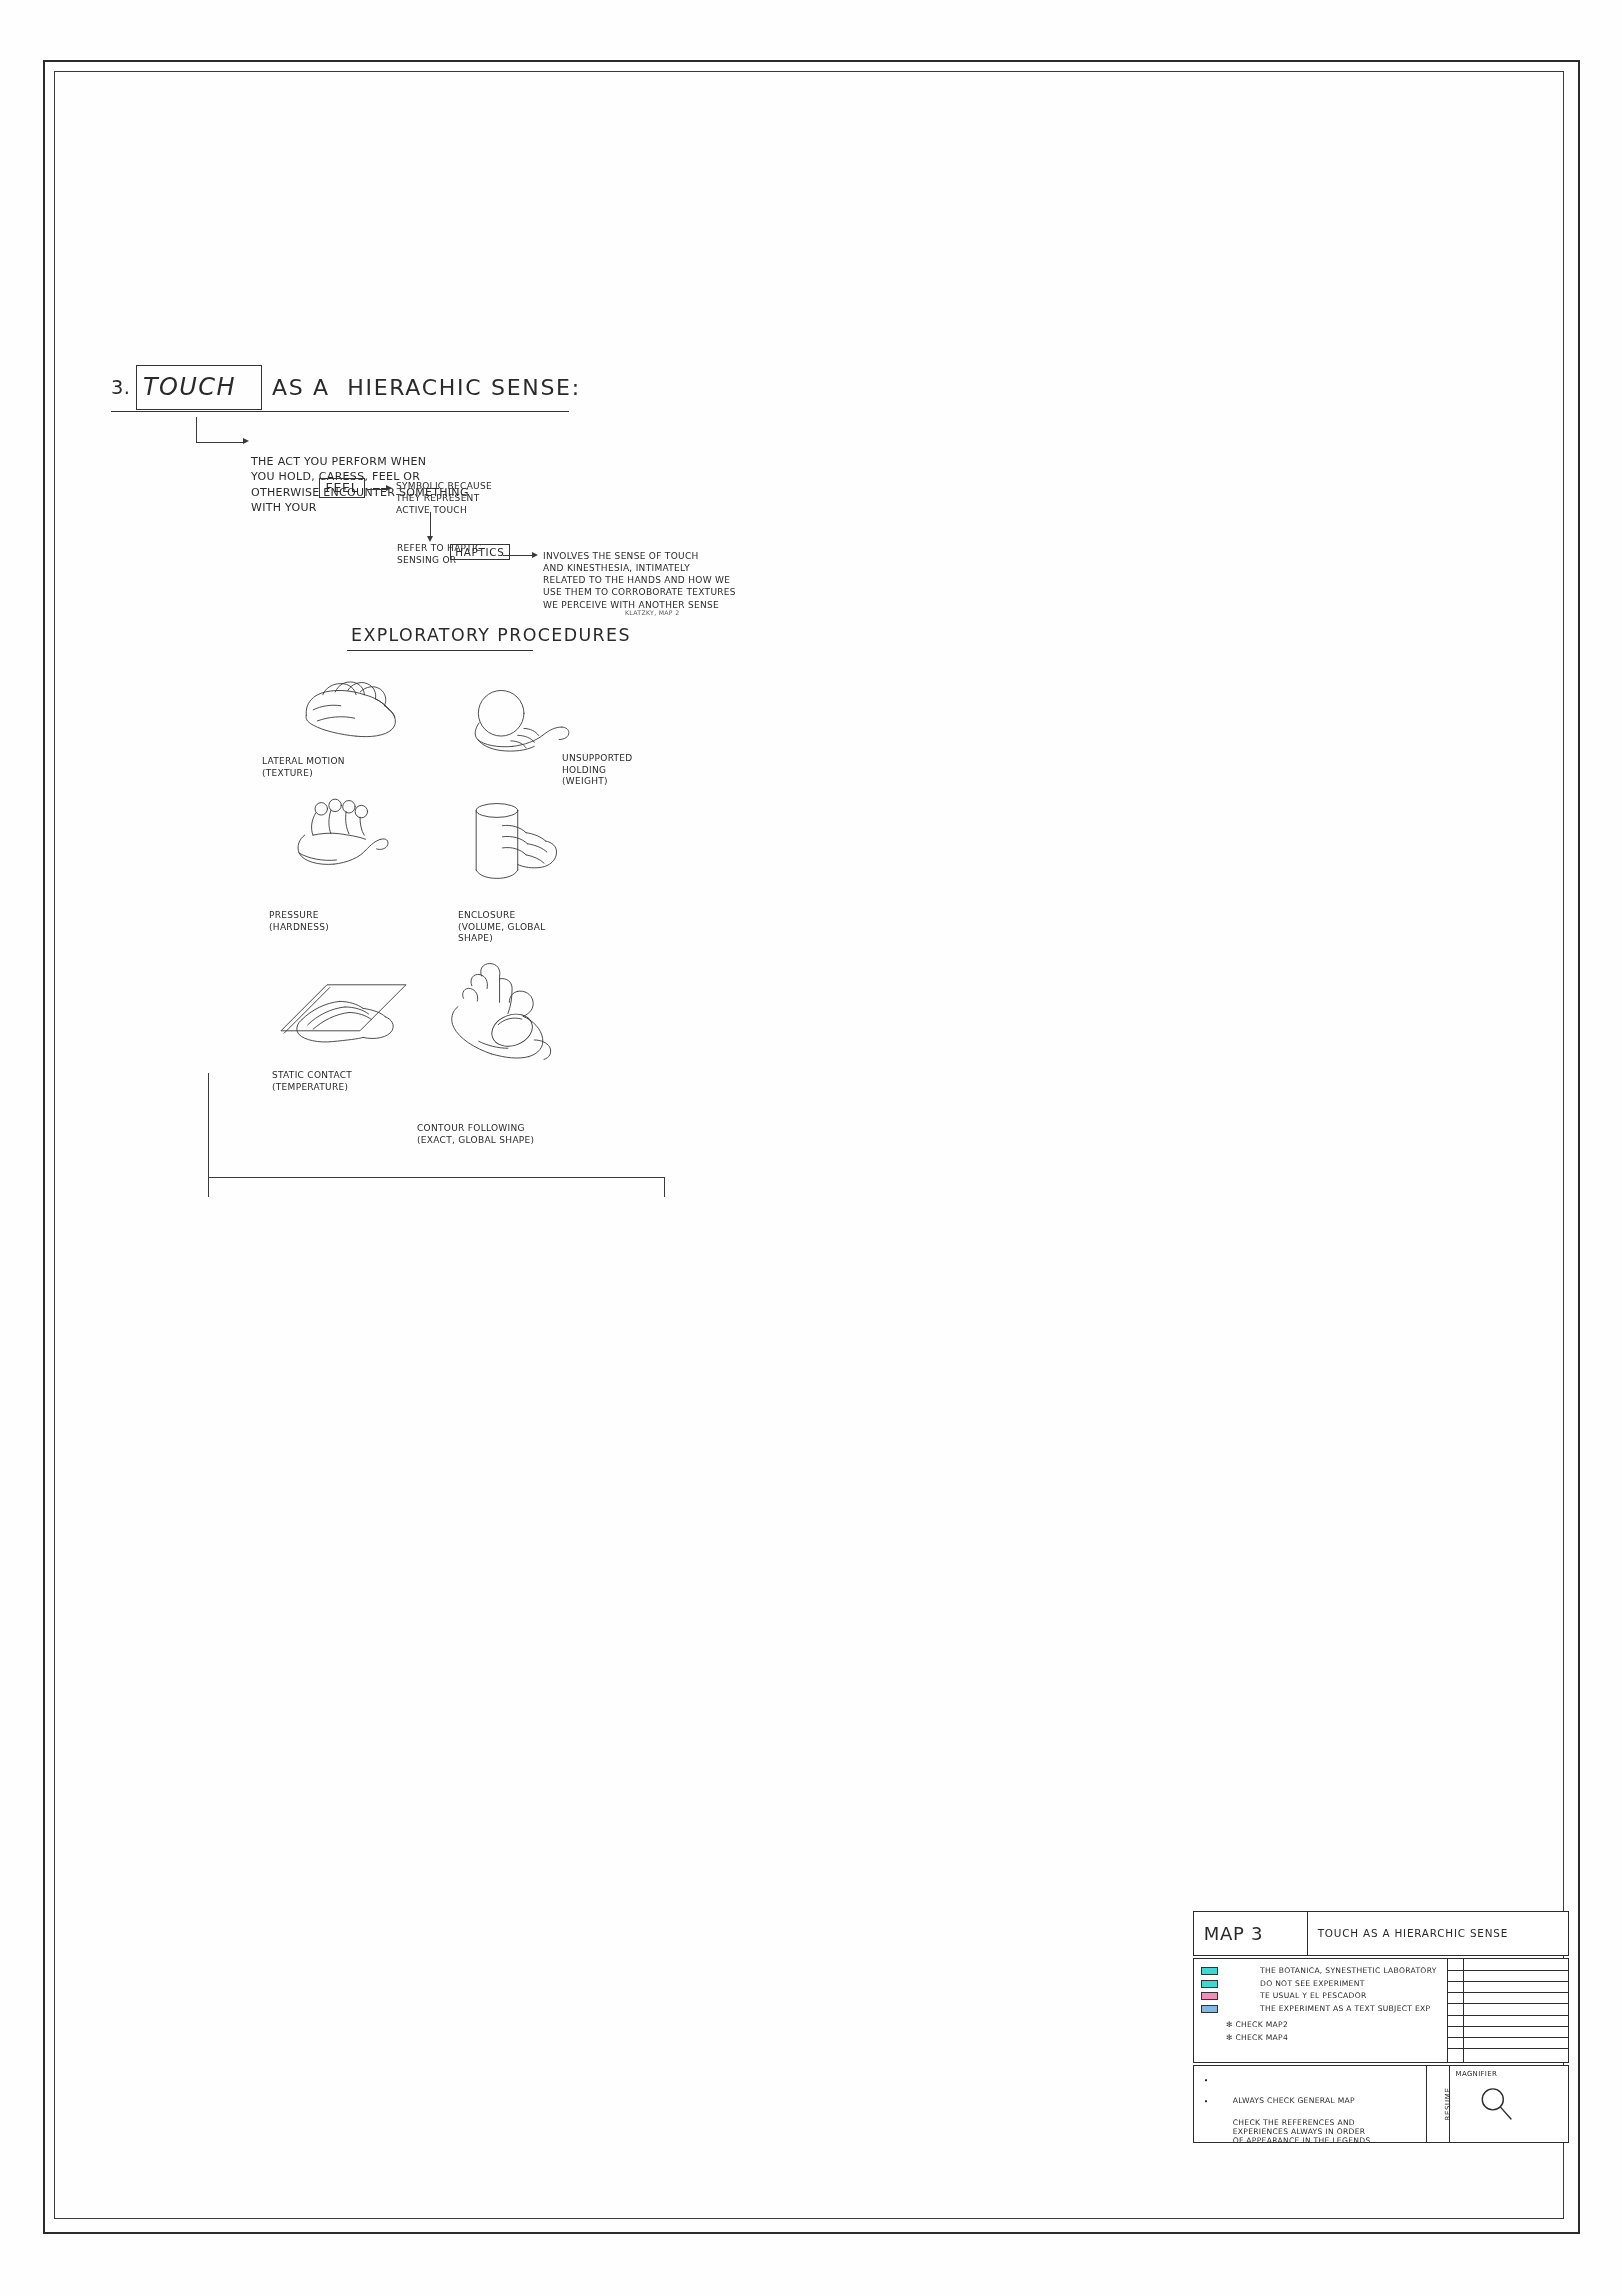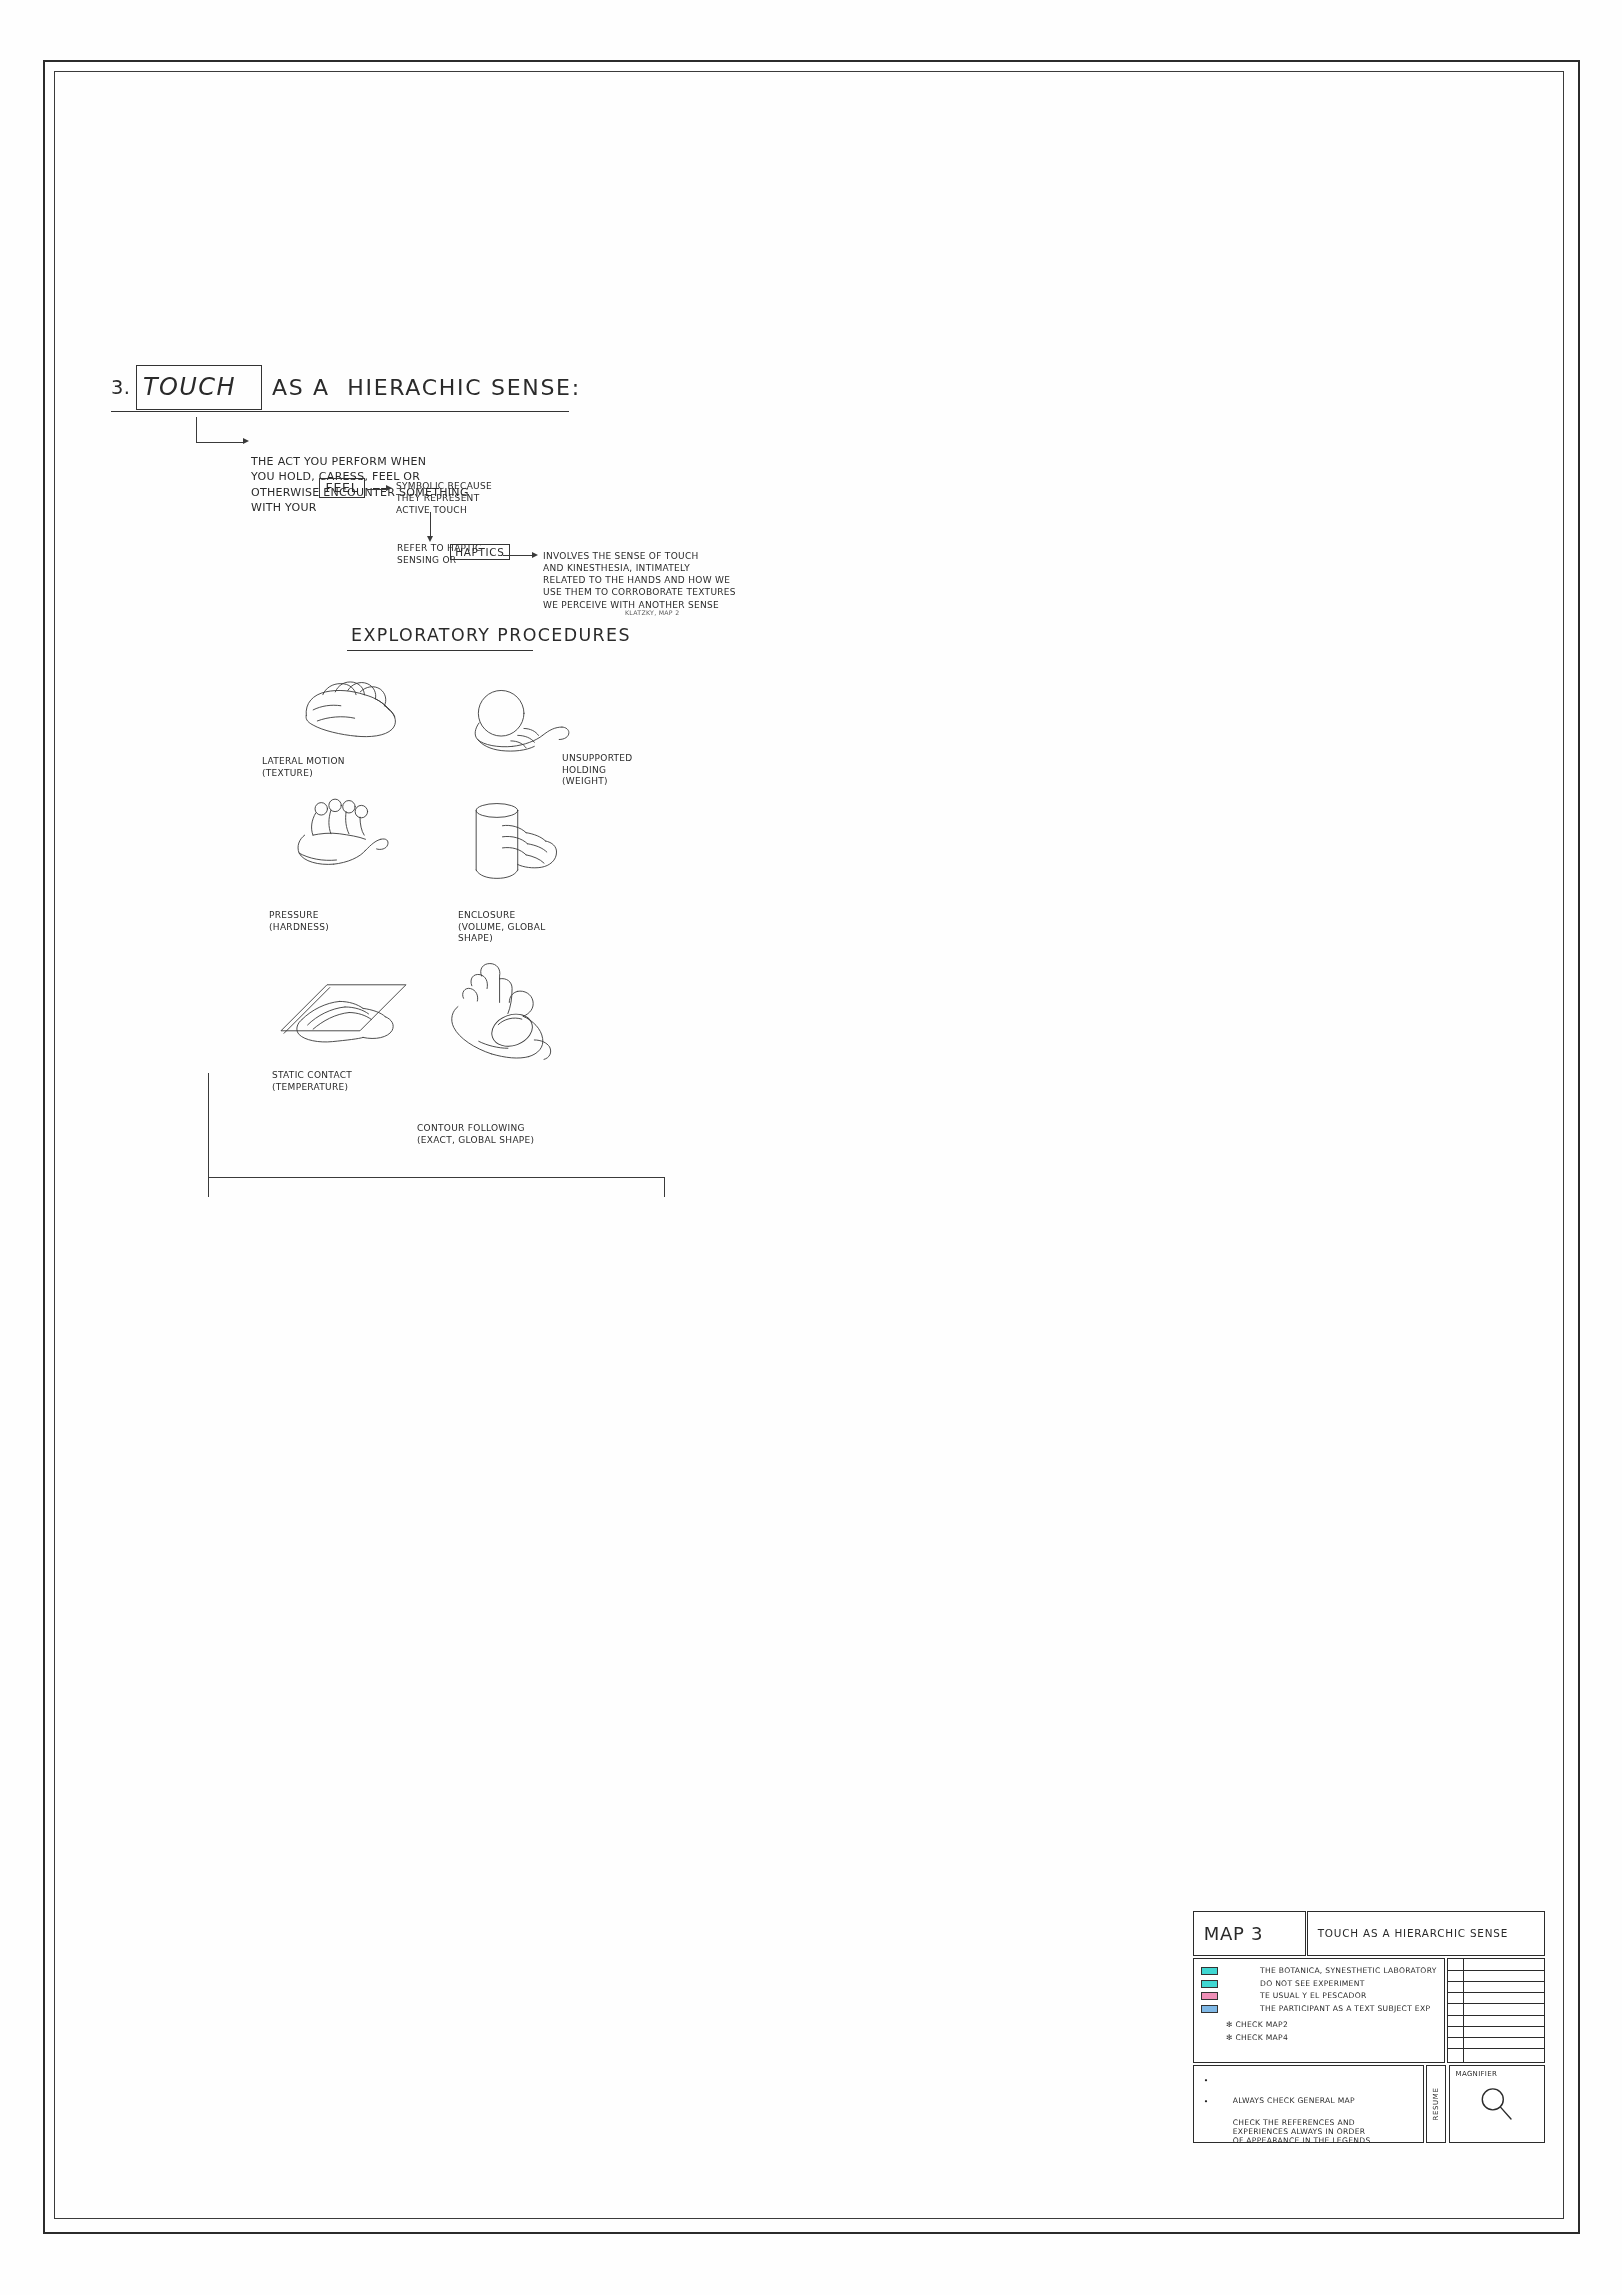--- a/index.html
+++ b/index.html
@@ -167,21 +167,21 @@
   }
 
   
   #cartouche {
     position: absolute;
     left: 1193px;
     top: 1911px;
     width: 350px;
     height: 278px;
   }
-  .c-box { position: absolute; border: 1.4px solid #2b2b2b; background: #fff; }
+  .c-box { position: absolute; border: 1.4px solid #2b2b2b; background: #fff; padding-left: 24px; }
 
   #c-title-left { left: 0; top: 0; width: 111px; height: 43px; }
   #c-title-right { left: 114px; top: 0; width: 236px; height: 43px; }
   #c-title-left span {
     position: absolute; left: 9.7px; top: 11px; font-size: 18px; letter-spacing: 0.7px;
   }
   #c-title-right span {
     position: absolute; left: 9.7px; top: 15.3px; font-size: 10.4px; letter-spacing: 0.8px;
   }
 
@@ -437,21 +437,21 @@
       <div class="leg-row" style="top:21px;">
         <span class="swatch" style="background:#3fd7d2; top:0;"></span>
         <span class="leg-text hw">DO NOT SEE EXPERIMENT</span>
       </div>
       <div class="leg-row" style="top:33px;">
         <span class="swatch" style="background:#ef8fb7; top:0;"></span>
         <span class="leg-text hw">TE USUAL Y EL PESCADOR</span>
       </div>
       <div class="leg-row" style="top:46px;">
         <span class="swatch" style="background:#7fb8e6; top:0;"></span>
-        <span class="leg-text hw">THE PARTICIPANT AS A TEXT SUBJECT EXP</span>
+        <span class="leg-text hw">THE EXPERIMENT AS A TEXT SUBJECT EXP</span>
       </div>
       <div class="leg-star hw" style="top:61px;">✻ CHECK MAP2</div>
       <div class="leg-star hw" style="top:74px;">✻ CHECK MAP4</div>
     </div>
 
     <div class="c-box" id="c-hatch">
       <div class="hatch-line" style="top:11px;"></div>
       <div class="hatch-line" style="top:22px;"></div>
       <div class="hatch-line" style="top:33px;"></div>
       <div class="hatch-line" style="top:44px;"></div>

